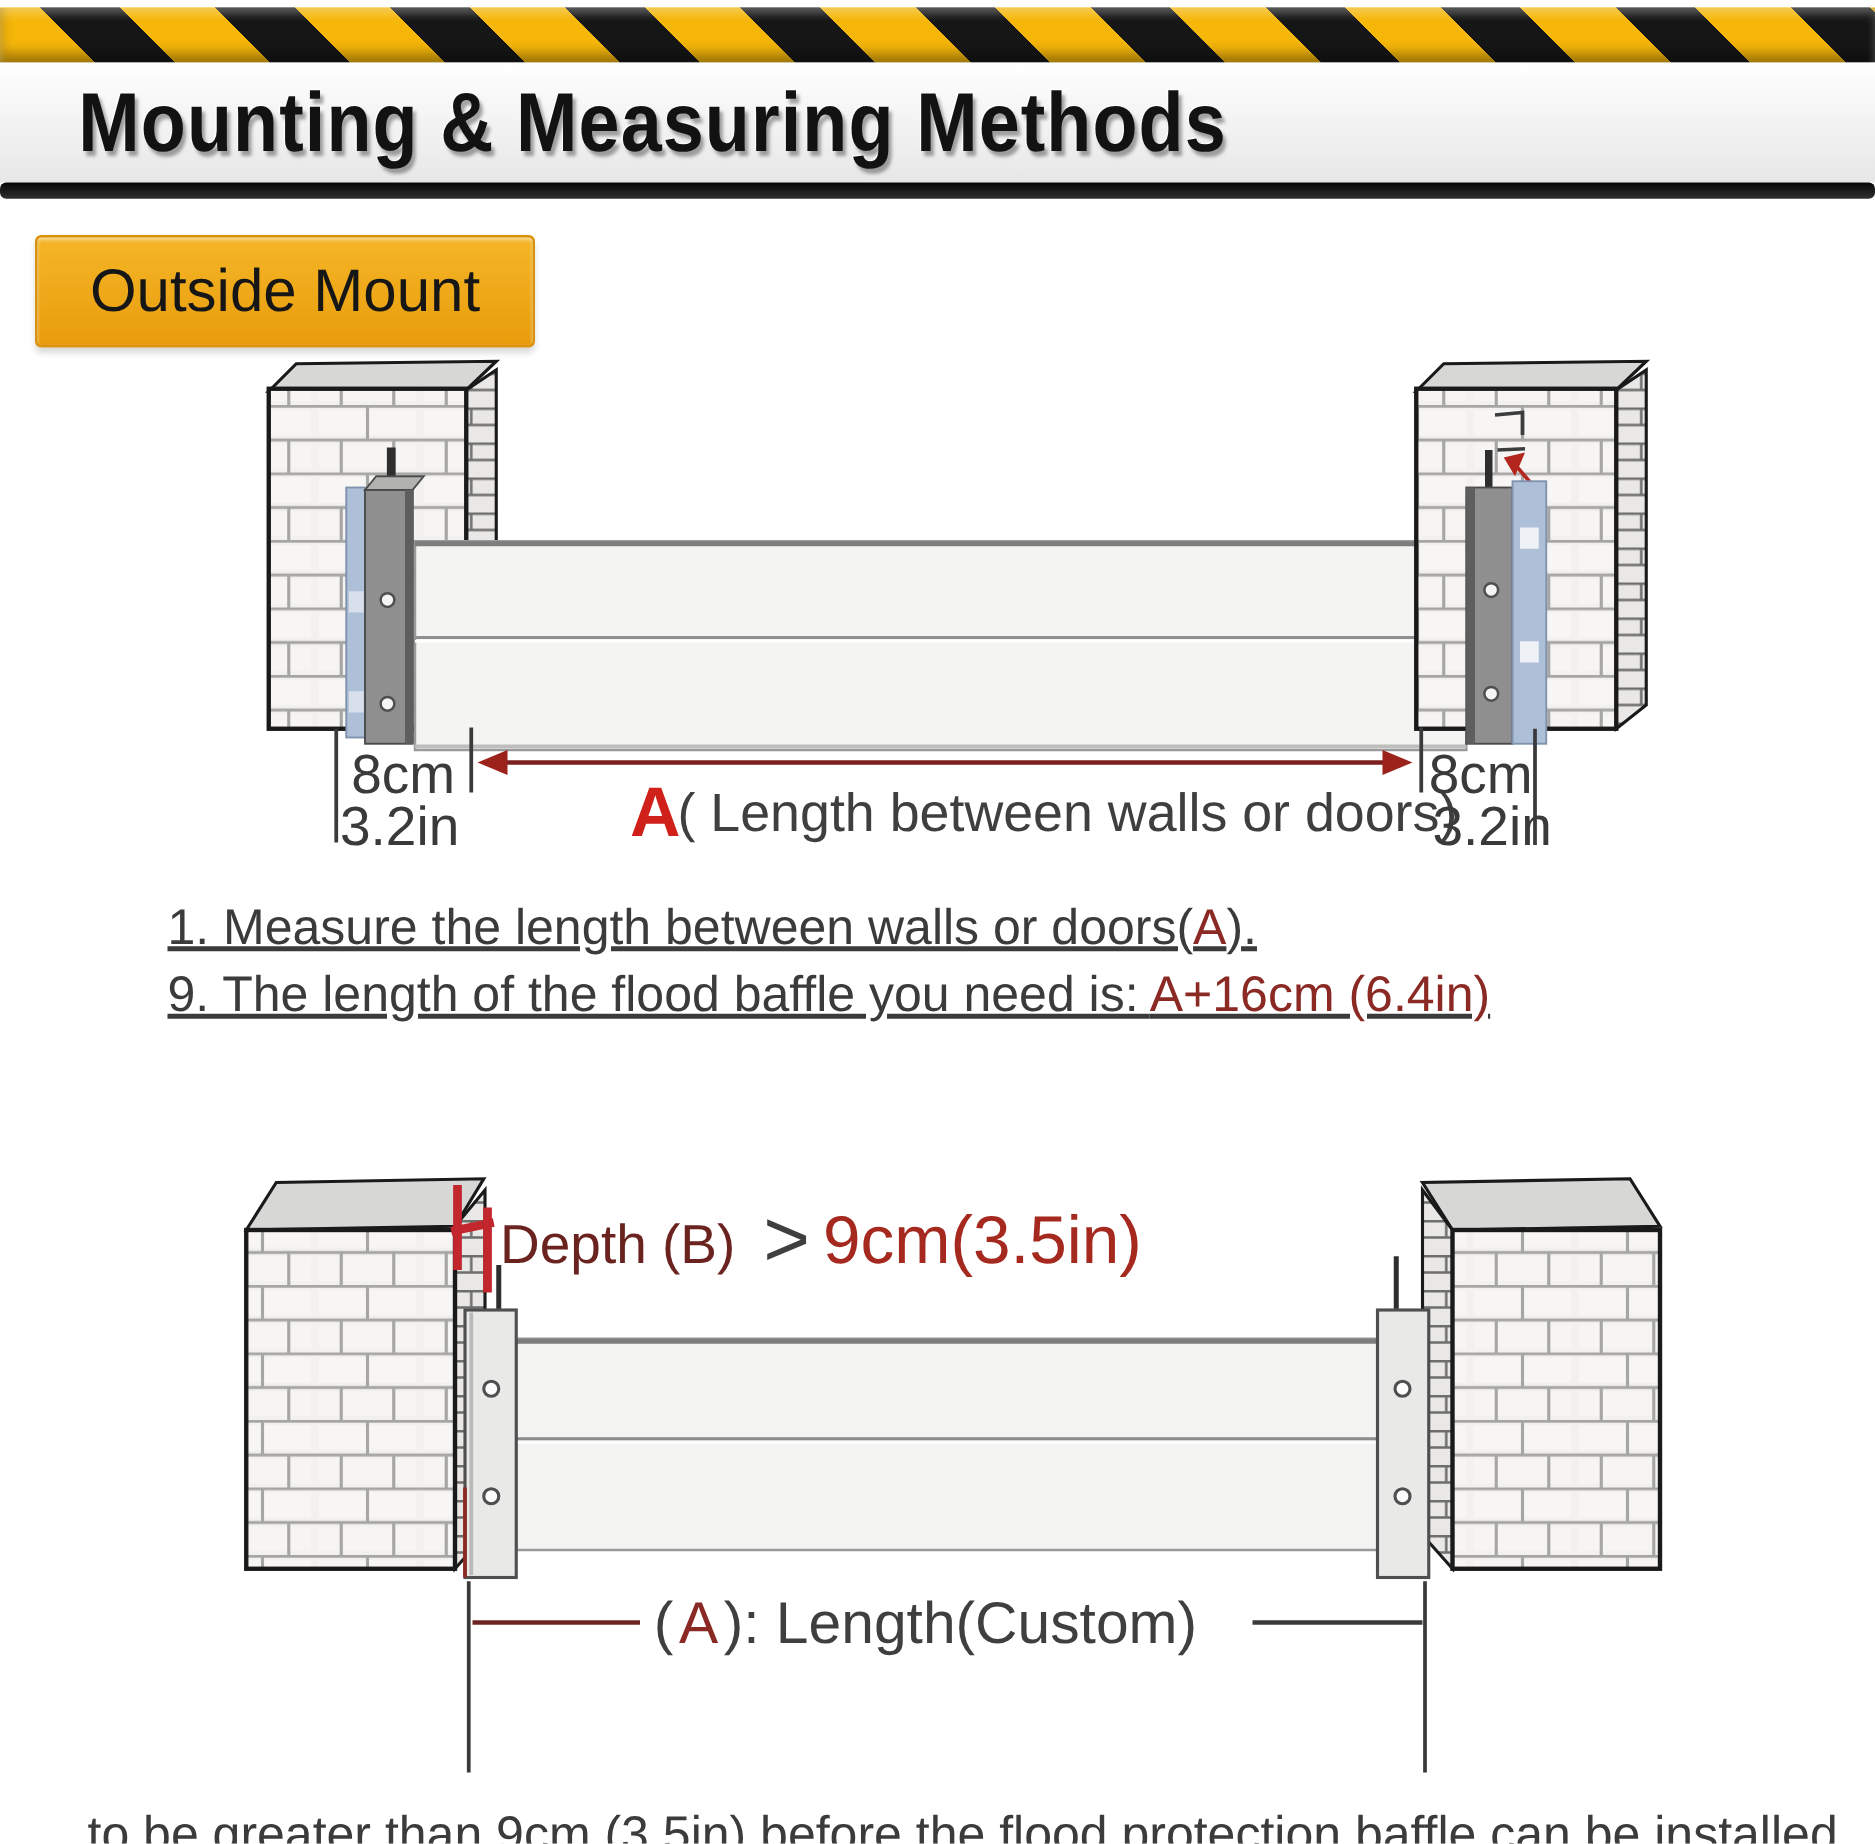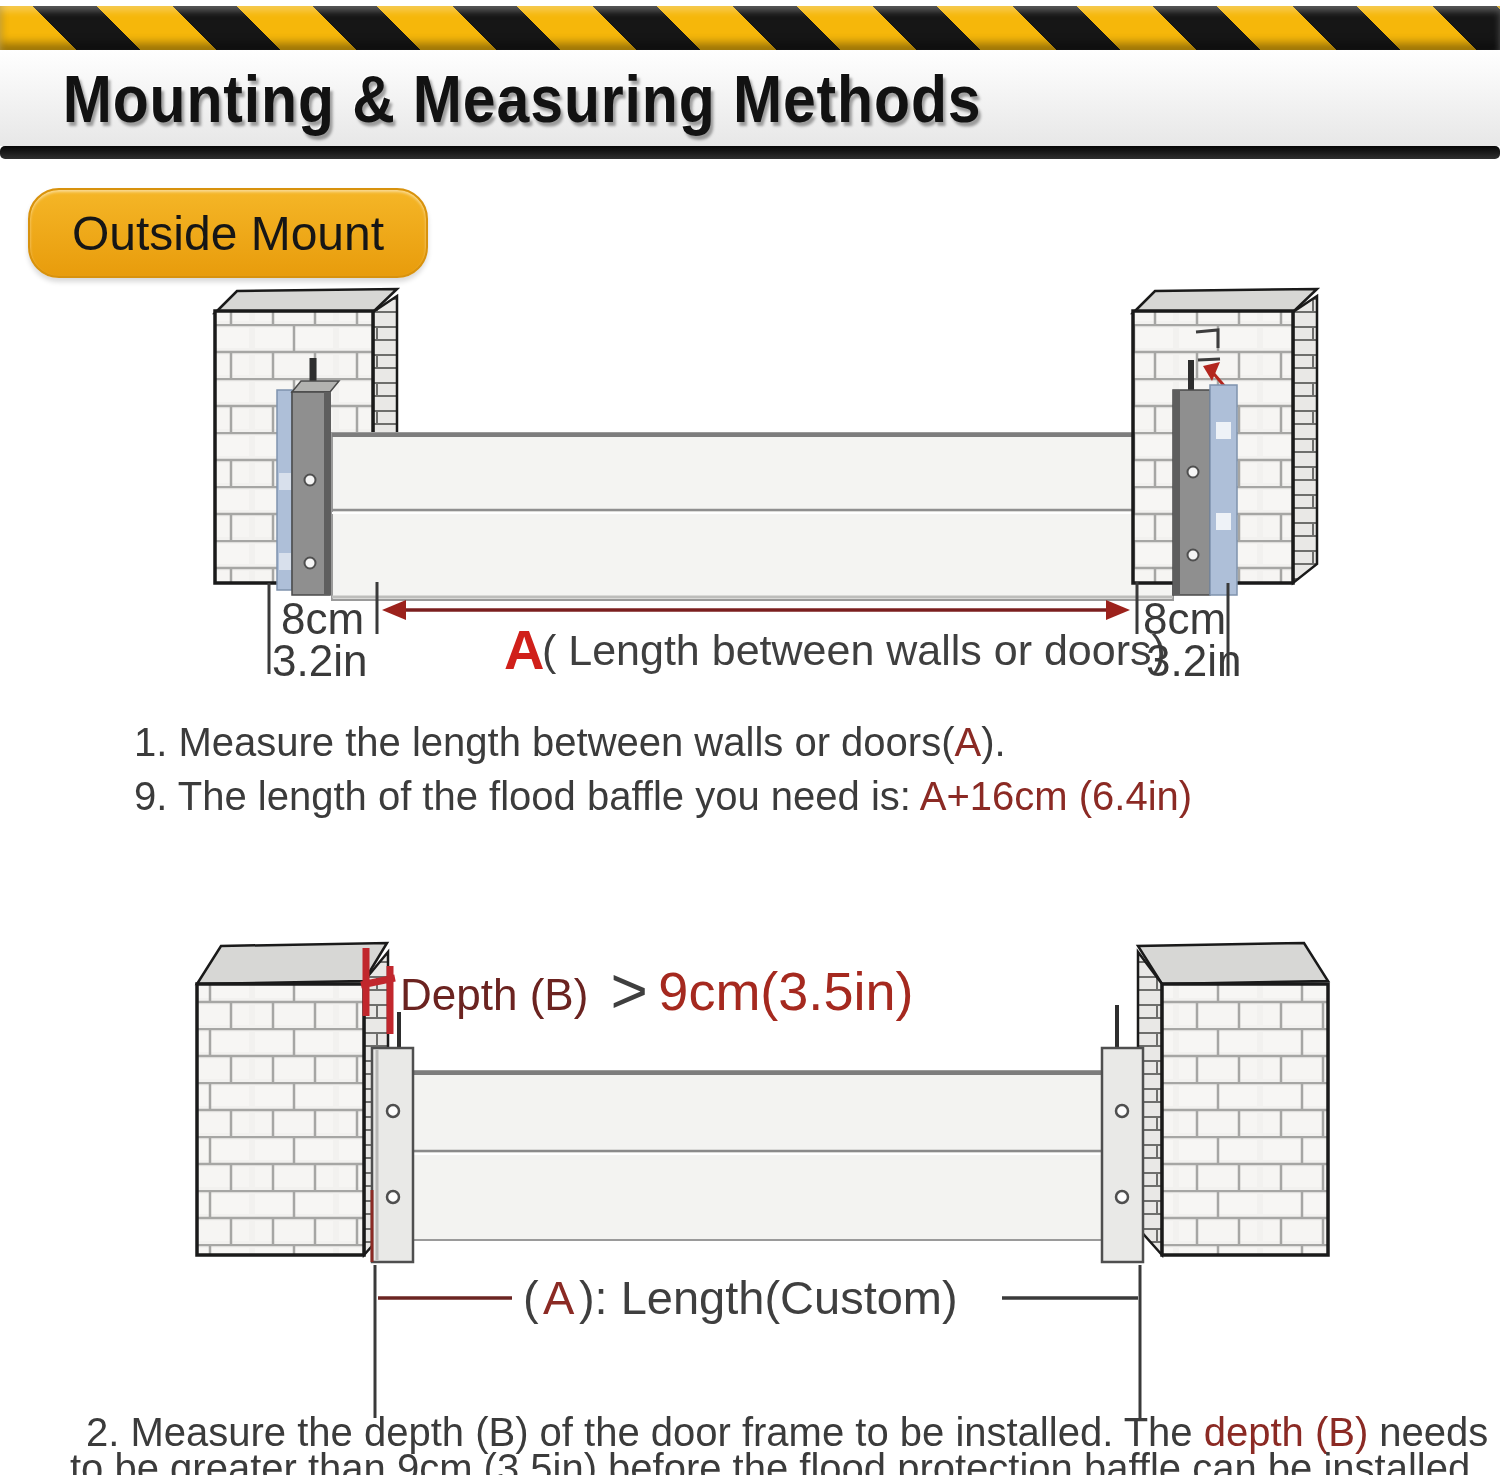--- a/index.html
+++ b/index.html
@@ -16,28 +16,28 @@
                 background:linear-gradient(#ffffff,#e7e7e7);
                 display:flex;align-items:center;justify-content:flex-start;}
   .title{font-size:67px;font-weight:700;color:#121212;transform:scaleX(.88);
          letter-spacing:1px;white-space:nowrap;
          text-shadow:3px 4px 3px rgba(0,0,0,.35), -1px -1px 0 rgba(255,255,255,.85);}
   .black-bar{left:0;top:146px;width:1500px;height:13px;border-radius:5px;
              background:linear-gradient(#060606,#303030);}
 
   
   .badge{position:absolute;background:linear-gradient(#f5b627,#e89c0c);
-         border:2px solid #d8920d;border-radius:31px;
+         border:2px solid #d8920d;border-radius:5px;
          display:flex;align-items:center;justify-content:center;color:#161616;
          box-shadow:0 4px 5px rgba(0,0,0,.15), inset 0 2px 3px rgba(255,255,255,.5);}
   .badge-outside{left:28px;top:188px;width:396px;height:86px;font-size:48px;}
   .badge-inside{left:30px;top:832px;width:384px;height:94px;font-size:48px;}
 
   
-  .step{position:absolute;white-space:nowrap;font-size:40px;color:#3b3b3b;}
+  .step{position:absolute;white-space:nowrap;font-size:40px;color:#3b3b3b;text-decoration:underline;}
   .step .accent{color:#8b2a24;}
 
   
   svg.diagram{position:absolute;left:0;display:block;}
   svg text{font-family:"Liberation Sans",sans-serif;}
   .dim-text{font-size:44px;fill:#3a3a3a;}
   .len-a{font-size:56px;font-weight:700;fill:#d0201a;}
   .len-rest{font-size:43px;fill:#3f3f3f;}
   .t-maroon{fill:#6b2320;}
   .t-red{fill:#a5291f;}
@@ -208,20 +208,17 @@
       <line x1="378" y1="378" x2="512" y2="378" stroke="#6b2422" stroke-width="3.5"></line>
       <line x1="1002" y1="378" x2="1138" y2="378" stroke="#3a3a3a" stroke-width="3.5"></line>
       <text x="523" y="394">
         <tspan class="t-dark" font-size="47">(</tspan>
         <tspan font-size="47" fill="#8b2a24">A</tspan>
         <tspan class="t-dark" font-size="47">): Length(Custom)</tspan>
       </text>
     </g>
   </svg>
 
-  <div class="step" style="top:1410px;left:86px">
-    <span>2. Measure the depth (B) of the door frame to be installed. The </span><span class="accent">depth (B)</span><span> needs</span>
-  </div>
   <div class="step" style="top:1446px;left:70px">
     <span>to be greater than 9cm (3.5in) before the flood protection baffle can be installed.</span><span class="accent"></span><span></span>
   </div>
 
 </div>
 
 </body></html>

